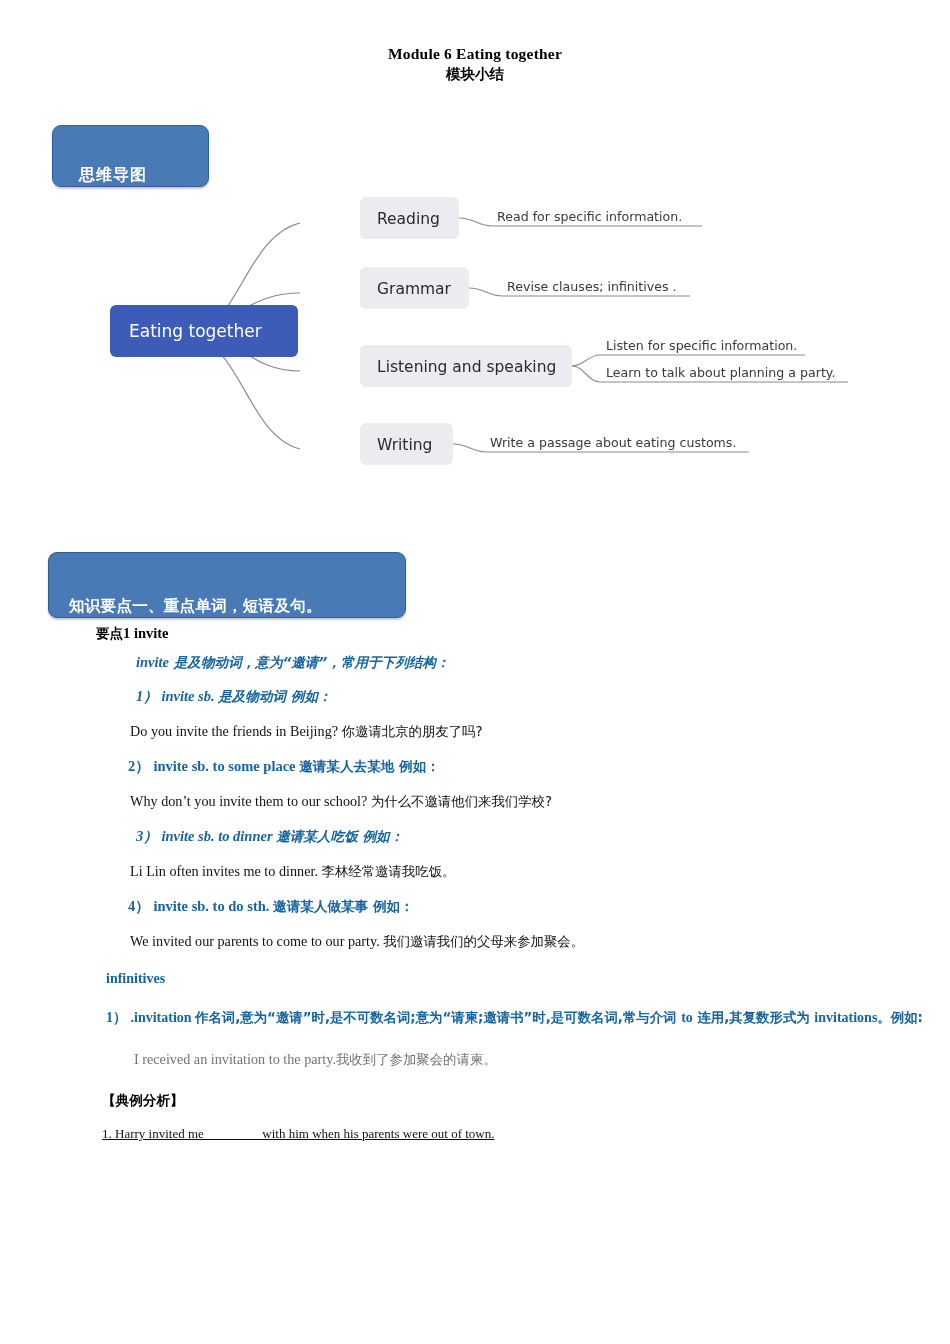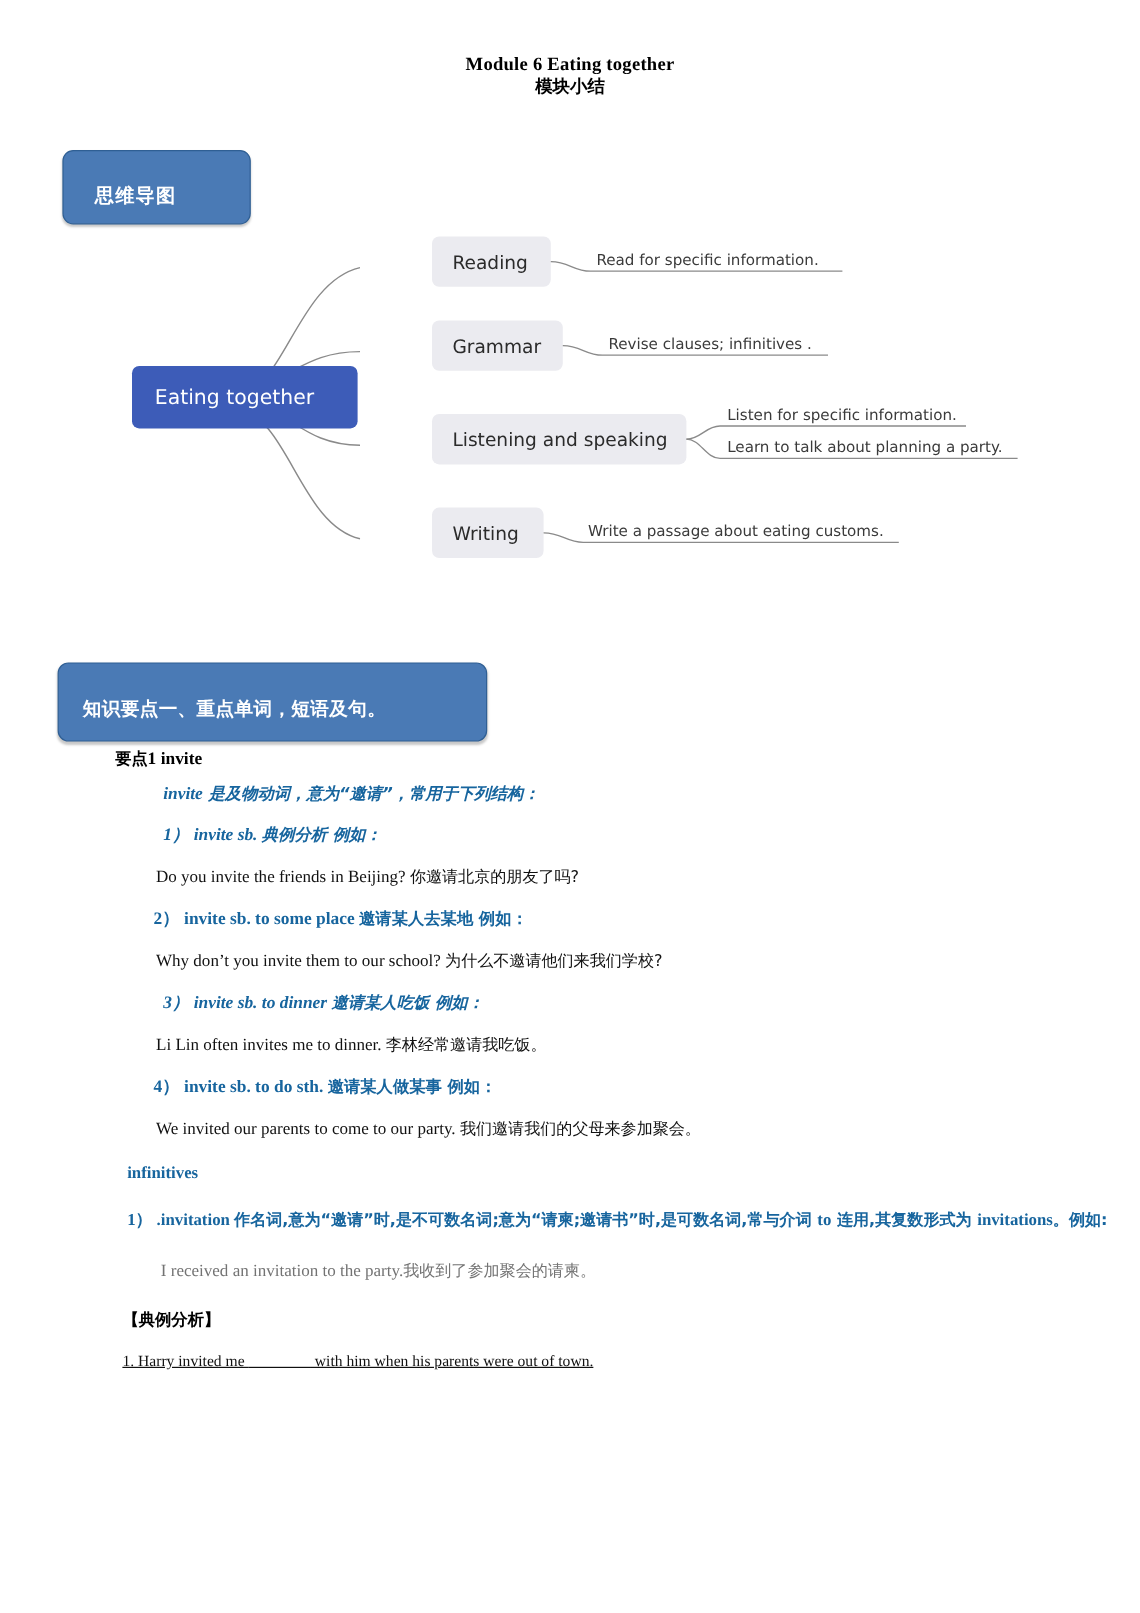--- a/index.html
+++ b/index.html
@@ -26,40 +26,40 @@
   }
   .title-en {
     font-family: "Liberation Serif", serif;
     font-weight: bold;
     font-size: 15.5px;
     letter-spacing: .2px;
     line-height: 20px;
     color: #000;
   }
   .title-cn {
-    font-family: Liberation Mono, monospace;
+    font-family: Liberation Sans, sans-serif;
     font-weight: bold;
     font-size: 14.5px;
     line-height: 21px;
     color: #000;
   }
 
   
   .sec-header {
     position: absolute;
     box-sizing: border-box;
     background: #4a7ab5;
     border: 1.6px solid #2f5f94;
     border-radius: 9px;
     box-shadow: 0 2px 2px rgba(0,0,0,.22);
     color: #ffffff;
     font-family: "DejaVu Sans", sans-serif;
     font-weight: bold;
     display: flex;
-    align-items: center;
+    align-items: flex-end;
   }
   .sec-header .sec-label {
     display: block;
   }
   #mindmap-header {
     left: 52px;
     top: 125px;
     width: 157px;
     height: 62px;
     padding: 14px 0 0 26px;
@@ -270,21 +270,21 @@
 
   <div class="key-head row">
     <span class="cn">要点</span><span class="en">1</span><span class="en"> </span><span class="en">invite</span>
   </div>
 
   <div class="b-line i-118 tight row">
     <span>invite</span><span class="cn"> 是及物动词，意为“邀请”，常用于下列结构：</span>
   </div>
 
   <div class="b-line i-118 row">
-    <span>1）</span><span> invite sb. </span><span class="cn">典例分析</span><span class="cn">  例如：</span>
+    <span>1）</span><span> invite sb. </span><span class="cn">是及物动词</span><span class="cn">  例如：</span>
   </div>
   <div class="ex-line i-112 row">
     <span>Do you invite the friends in Beijing? </span><span class="cn">你邀请北京的朋友了吗?</span>
   </div>
 
   <div class="b-line i-110 row">
     <span>2）</span><span> invite sb. to some place </span><span class="cn">邀请某人去某地</span><span class="cn"> 例如：</span>
   </div>
   <div class="ex-line i-112 row">
     <span>Why don’t you invite them to our school? </span><span class="cn">为什么不邀请他们来我们学校?</span>

